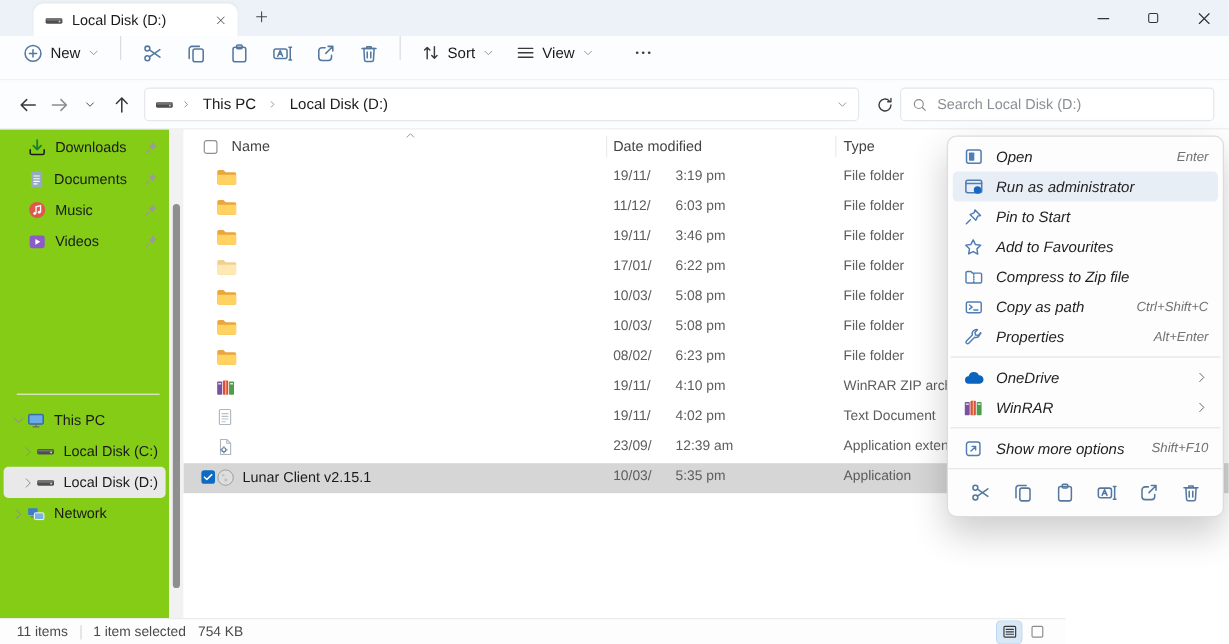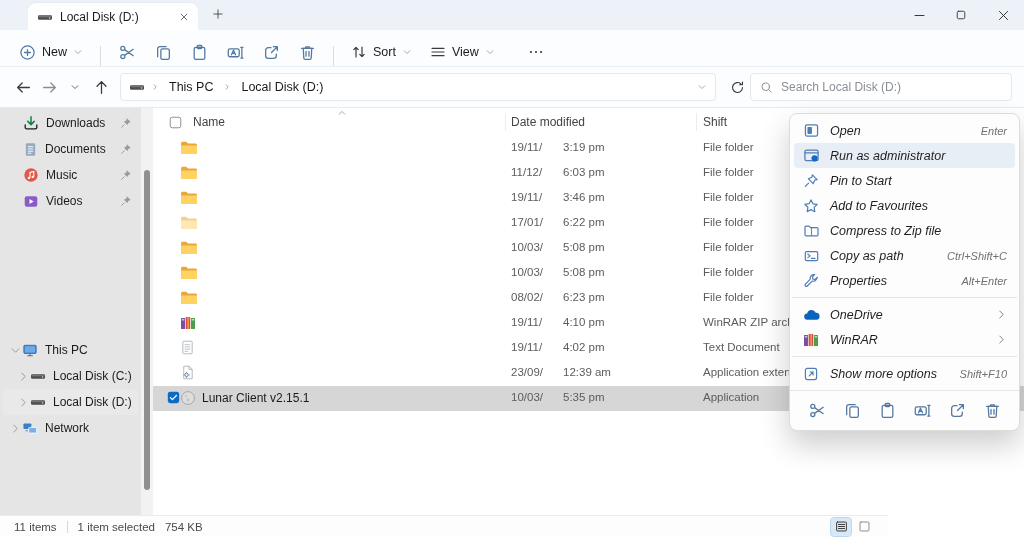--- a/index.html
+++ b/index.html
@@ -22,42 +22,42 @@
          border-radius:8px 8px 0 0; display:flex; align-items:center; padding:0 9px; gap:7px;
          box-shadow:0 -1px 2px rgba(0,0,0,.04); }
   .tab-title { flex:1; font-size:12px; color:#1b1b1b; white-space:nowrap; overflow:hidden; }
   .tab-close { color:#444; }
   .newtab { position:absolute; left:212px; top:8px; color:#444; }
   .win-controls { position:absolute; right:0; top:0; height:30px; display:flex; align-items:center; }
   .win-btn { width:42px; height:30px; display:flex; align-items:center; justify-content:center; color:#333; }
 
   
   .commandbar { position:absolute; left:0; top:30px; width:1024px; height:37px; background:#fbfdfe;
-                border-bottom:1px solid #ebeef2; display:flex; align-items:flex-end; padding:0 10px; }
+                border-bottom:1px solid #ebeef2; display:flex; align-items:flex-start; padding:0 10px; }
   .cmd-btn { height:28px; display:flex; align-items:center; gap:6px; padding:0 9px; border-radius:4px; color:#1b1b1b; font-size:12.5px; }
   .cmd-ic-btn { width:36px; height:28px; display:flex; align-items:center; justify-content:center; border-radius:4px; }
   .cmd-div { width:1px; height:20px; background:#d9dde2; margin:0 8px; }
 
   
   .navbar { position:absolute; left:0; top:67px; width:1024px; height:41px; background:#fbfdfe;
             border-bottom:1px solid #e7eaee; display:flex; align-items:center; padding:0 10px; }
   .nav-btn { width:26px; height:26px; display:flex; align-items:center; justify-content:center; border-radius:4px; }
   .addressbox { flex:1; height:28px; margin:0 8px 0 6px; background:#fff; border:1px solid #e4e7ec; border-radius:4px;
                 display:flex; align-items:center; padding:0 8px; gap:6px; }
   .crumb { font-size:12.5px; color:#1b1b1b; padding:2px 4px; }
   .crumb-sep { color:#6c6c6c; font-size:10px; }
   .addr-spacer { flex:1; }
   .searchbox { width:262px; height:28px; background:#fff; border:1px solid #e4e7ec; border-radius:4px;
                display:flex; align-items:center; padding:0 9px; gap:8px; margin-right:2px;justify-content:space-between; }
   .searchbox input { border:none; outline:none; flex:1; font-size:12px; color:#333; background:transparent;
                      font-family:"Liberation Sans","DejaVu Sans",sans-serif; }
   .searchbox input::placeholder { color:#8a8f96; }
 
   
-  .sidebar { position:absolute; left:0; top:108px; width:141px; height:407px; background:#e5e5e5; padding-top:2px; }
+  .sidebar { position:absolute; left:0; top:108px; width:141px; height:407px; background:#84cc16; padding-top:2px; }
   .side-item { height:26px; display:flex; align-items:center; margin:0 3px; padding:0 6px 0 5px; border-radius:4px; }
   .side-item.selected { background:#e9e9e9; }
   .s-chev { width:14px; display:flex; justify-content:center; }
   .s-ic { margin-right:7px; }
   .s-label { font-size:12px; color:#1b1b1b; white-space:nowrap; overflow:hidden; flex:1; }
   .s-pin { margin-left:auto; }
   .side-spacer { height:110px; }
   .side-sep { height:1px; background:#e6e6e6; margin:4px 8px 8px 14px; }
   .pinned .side-item { padding-left:20px; }
   .depth1 { padding-left:13px !important; }
@@ -450,21 +450,21 @@
       </span>
     <span class="h-name">Name</span>
     <span class="h-caret ic ic-gray">
         <svg width="10" height="10" viewBox="0 0 16 16">
           <path d="M3.5 10L8 5.5 12.5 10" fill="none" stroke="currentColor" stroke-width="1.2" stroke-linecap="round" stroke-linejoin="round"></path>
         </svg>
       </span>
     <span class="h-line1"></span>
     <span class="h-date">Date modified</span>
     <span class="h-line2"></span>
-    <span class="h-type">Shift</span>
+    <span class="h-type">Type</span>
   </div>
   <div id="rows">
       <div class="frow">
         <span class="c-icon ic">
           <svg width="17" height="15" viewBox="0 0 16 14">
             <path d="M1 3c0-.8.6-1.4 1.4-1.4h3.5L7.5 3.2h7.1c.8 0 1.4.6 1.4 1.4v7c0 .8-.6 1.4-1.4 1.4H2.4A1.4 1.4 0 0 1 1 11.6z" fill="#e9a63d"></path>
             <path d="M1 5.2h15v6.4c0 .8-.6 1.4-1.4 1.4H2.4A1.4 1.4 0 0 1 1 11.6z" fill="#ffd262"></path>
           </svg>
         </span>
         <span class="c-name"></span>

